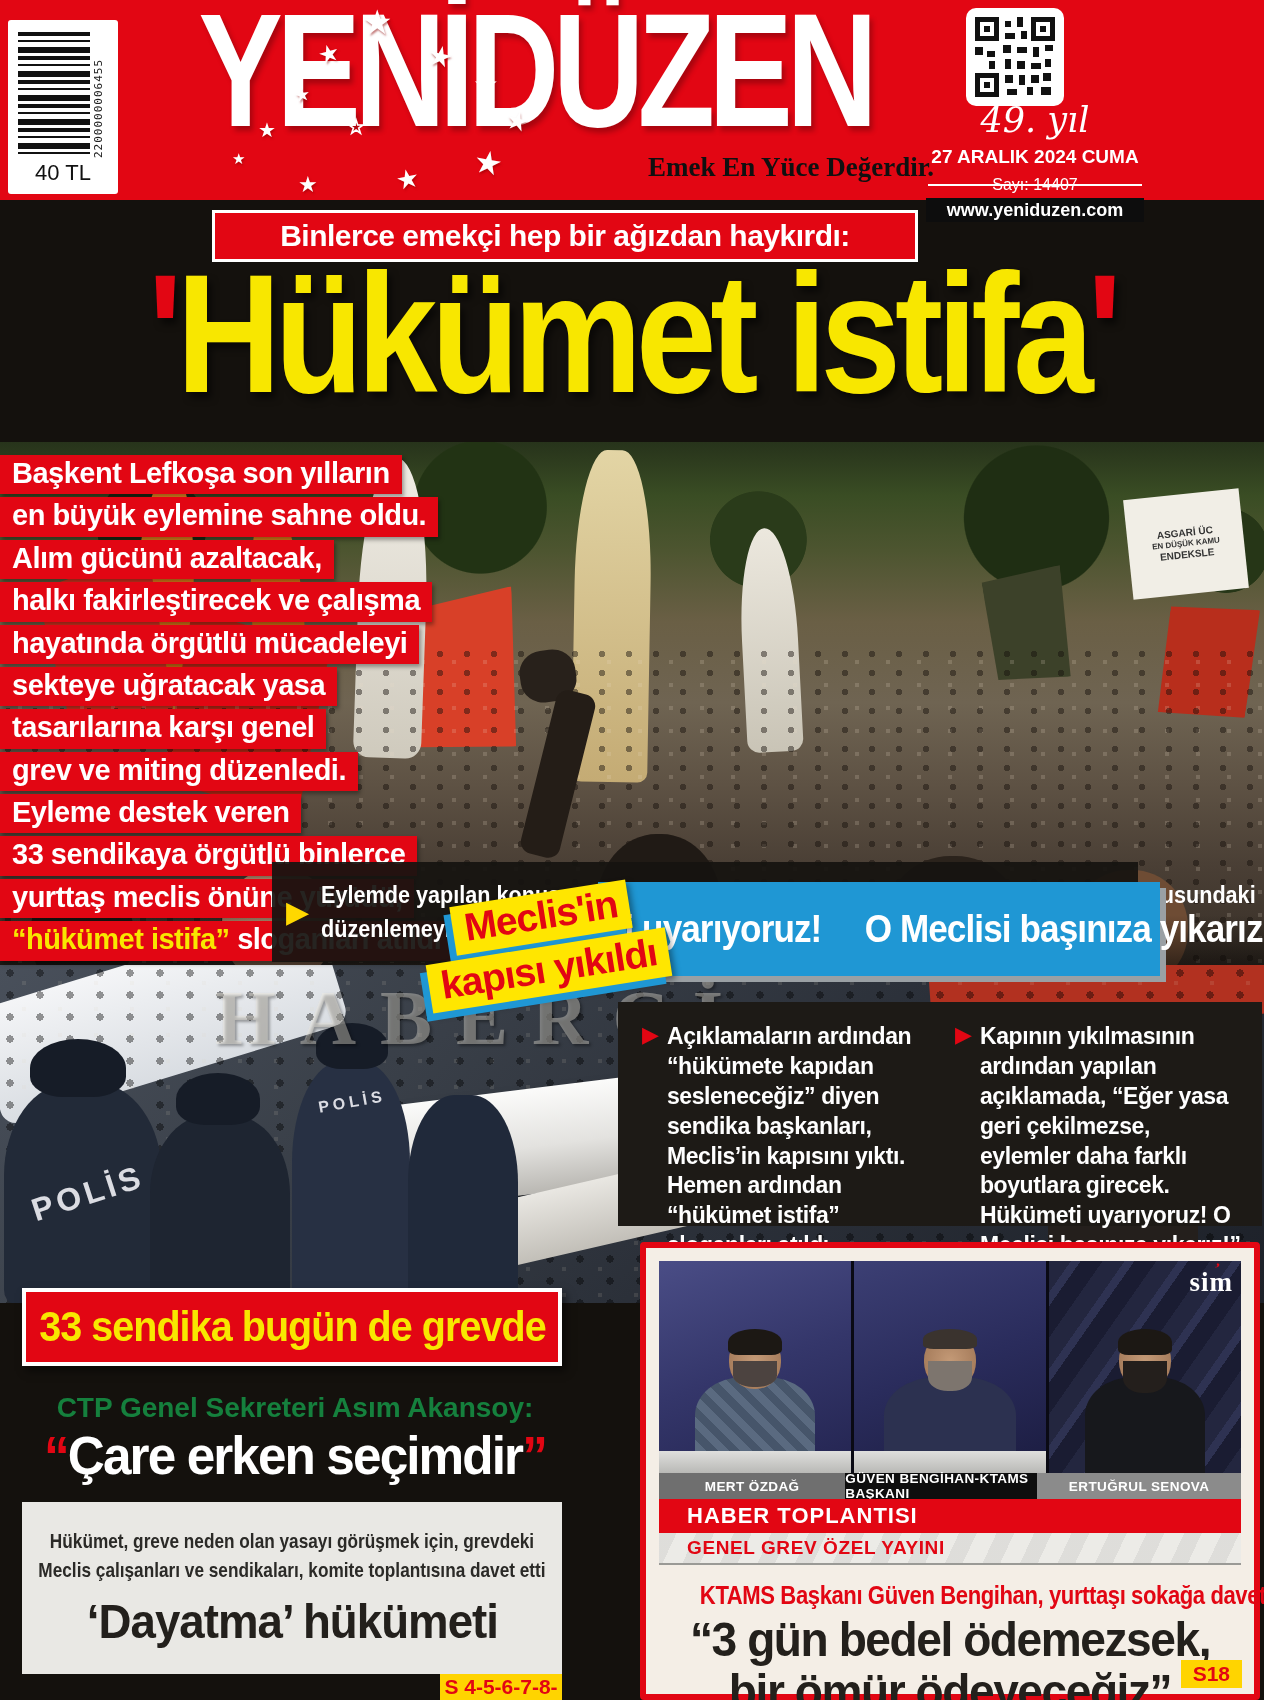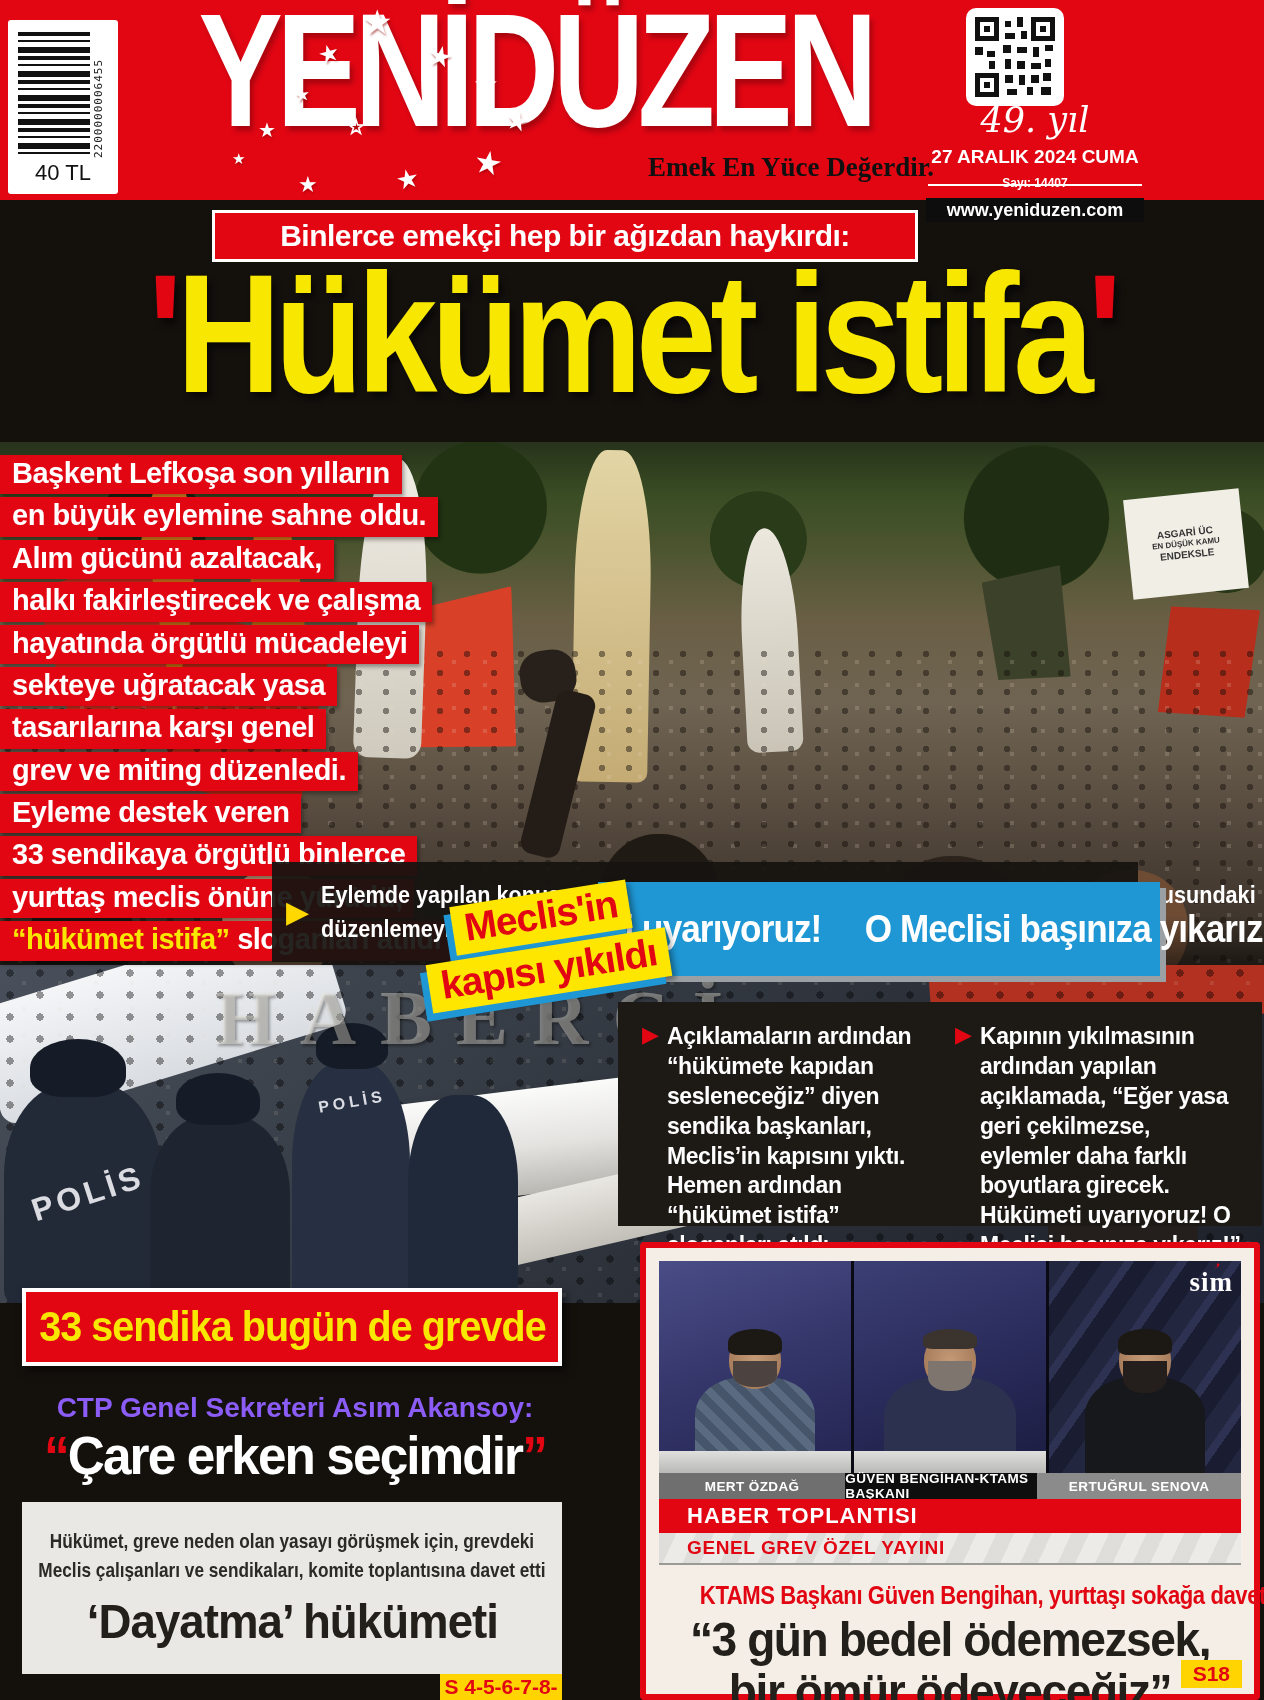--- a/index.html
+++ b/index.html
@@ -20,21 +20,21 @@
     text-shadow:4px 5px 6px rgba(0,0,0,.25);white-space:nowrap;}
   .star{position:absolute;color:#fff;text-shadow:1px 2px 2px rgba(140,0,0,.5);z-index:3;}
   .star.outline{color:transparent;-webkit-text-stroke:1.6px #fff;text-shadow:none;}
   .tagline{left:648px;top:152px;font-family:"Liberation Serif",serif;font-weight:bold;font-size:27px;color:#101010;z-index:4;}
   .qr-box{left:966px;top:8px;width:98px;height:98px;background:#fff;border-radius:10px;z-index:3;
     display:flex;align-items:center;justify-content:center;}
   .year-badge{left:928px;top:100px;width:214px;text-align:center;color:#fff;z-index:3;
     font-family:"DejaVu Serif",serif;font-style:italic;font-size:35px;}
   .mast-date{left:928px;top:146px;width:214px;text-align:center;color:#fff;font-weight:bold;font-size:19px;
     padding-bottom:16px;border-bottom:2px solid #fff;z-index:3;}
-  .mast-issue{left:928px;top:176px;width:214px;text-align:center;color:#fff;font-weight:bold;font-size:12px;z-index:3;}
+  .mast-issue{left:928px;top:176px;width:214px;text-align:center;color:#fff;font-weight:normal;font-size:16px;z-index:3;}
   .site-bar{left:926px;top:198px;width:218px;height:24px;background:#0d0d0d;color:#fff;font-weight:bold;
     font-size:18px;text-align:center;line-height:24px;z-index:5;}
 
   
   .kicker-box{left:212px;top:210px;width:700px;height:46px;background:#e20613;border:3px solid #fff;
     display:flex;align-items:center;justify-content:center;z-index:4;}
   .kicker-box span{color:#fff;font-weight:800;font-size:30px;letter-spacing:-.5px;}
   .headline{left:0;top:250px;width:1264px;text-align:center;z-index:4;
     font-weight:900;font-size:168px;line-height:1;letter-spacing:-7px;white-space:nowrap;
     transform:scaleX(.86);transform-origin:center;color:#f8e700;text-shadow:5px 6px 8px rgba(0,0,0,.55);}
@@ -109,21 +109,21 @@
   .col-panel{left:618px;top:1002px;width:644px;height:224px;background:#1d1a16;z-index:6;
     display:flex;gap:26px;padding:20px 20px 0 24px;box-sizing:border-box;}
   .col{flex:1;display:flex;gap:8px;}
   .col .arrow{color:#e20613;font-size:22px;line-height:1.2;}
   .col .ctxt{color:#fff;font-weight:bold;font-size:23px;line-height:1.3;letter-spacing:-.4px;}
 
   
   .strike-box{left:22px;top:1288px;width:540px;height:78px;background:#e20613;border:4px solid #fff;
     display:flex;align-items:center;justify-content:center;z-index:7;box-shadow:4px 5px 8px rgba(0,0,0,.5);box-sizing:border-box;}
   .strike-box span{color:#f8e700;font-weight:900;font-size:42px;letter-spacing:-1px;white-space:nowrap;transform:scaleX(.94);}
-  .ctp-kicker{left:0px;top:1392px;width:590px;text-align:center;color:#8b5cf6;font-weight:bold;font-size:28px;z-index:5;}
+  .ctp-kicker{left:0px;top:1392px;width:590px;text-align:center;color:#15803d;font-weight:bold;font-size:28px;z-index:5;}
   .ctp-headline{left:0px;top:1424px;width:590px;text-align:center;color:#fff;font-weight:900;font-size:54px;
     letter-spacing:-2px;z-index:5;white-space:nowrap;transform:scaleX(.95);}
   .ctp-headline .q{color:#e20613;}
   .gray-box{left:22px;top:1502px;width:540px;height:172px;background:#e9e8e4;z-index:5;
     display:flex;flex-direction:column;align-items:center;justify-content:center;padding-top:0;box-sizing:border-box;}
   .gray-lines{width:640px;text-align:center;transform:scaleX(.84);transform-origin:center;
     color:#2b2a27;font-weight:bold;font-size:20.5px;line-height:1.4;}
   .gray-headline{margin-top:10px;color:#23201c;font-weight:900;font-size:48px;letter-spacing:-1px;white-space:nowrap;transform:scaleX(.95);}
   .pageref{position:absolute;background:#ffd400;color:#e20613;font-weight:900;text-align:center;z-index:8;}
   .pageref.left{left:440px;top:1674px;width:122px;height:26px;font-size:21px;line-height:26px;}

